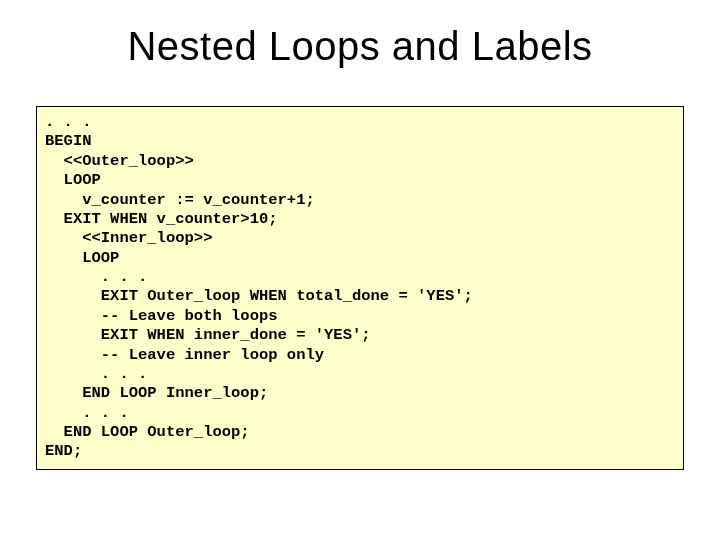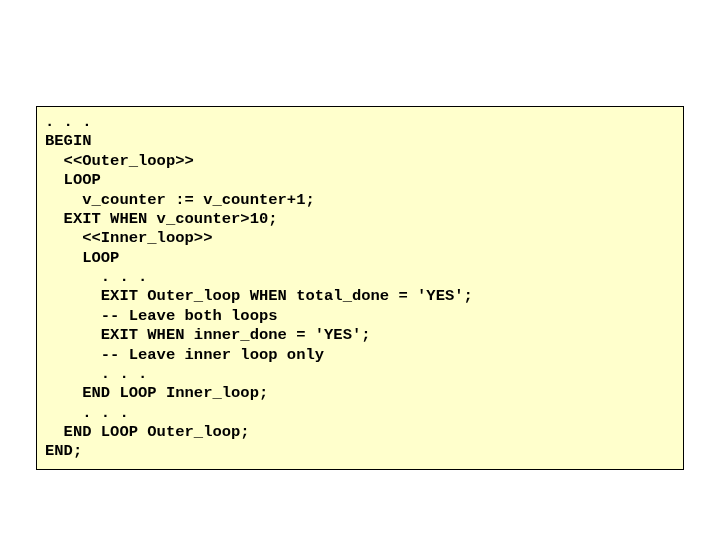--- a/index.html
+++ b/index.html
@@ -46,20 +46,21 @@
     font-size: 15.5px;
     line-height: 1.25;
     color: #000;
     white-space: pre;
   }
 </style>
 </head>
 <body>
 
 <div class="slide">
+  <div class="title">Nested Loops and Labels</div>
   <div class="codebox">
     <pre>. . .
 BEGIN
   &lt;&lt;Outer_loop&gt;&gt;
   LOOP
     v_counter := v_counter+1;
   EXIT WHEN v_counter&gt;10;
     &lt;&lt;Inner_loop&gt;&gt;
     LOOP
       . . .

